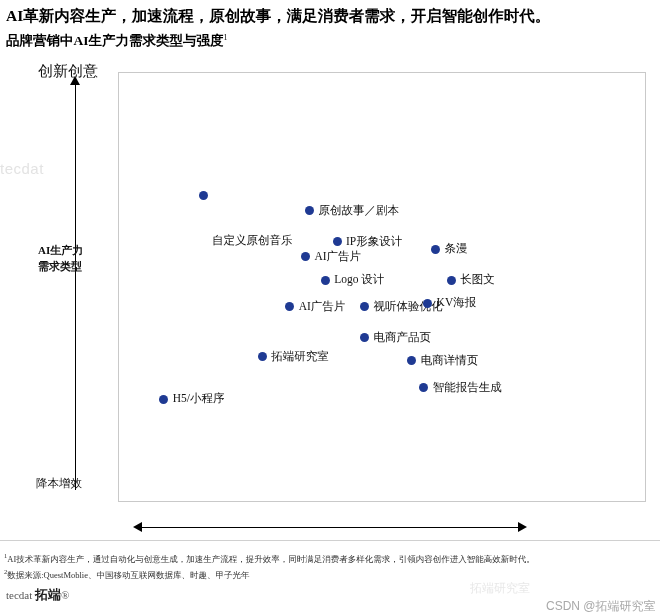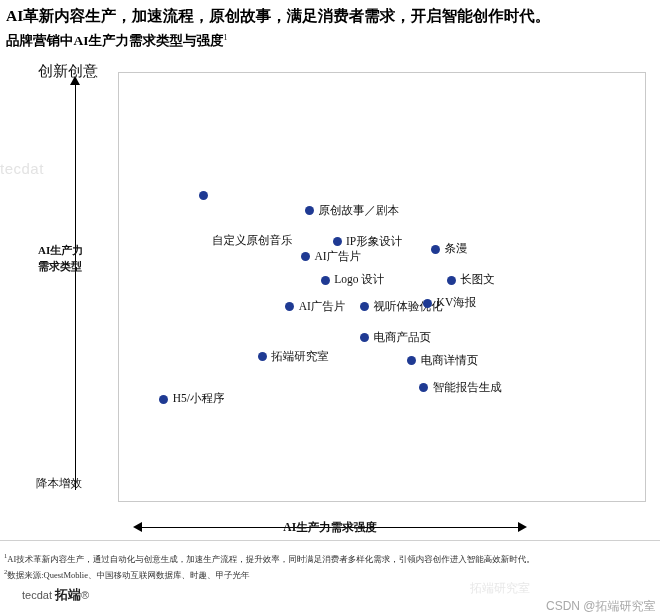--- a/index.html
+++ b/index.html
@@ -187,22 +187,21 @@
     color: #e3e3e3;
     font-family: "Liberation Sans", sans-serif;
     letter-spacing: 0.5px;
   }
   .brand-bottom {
     position: absolute;
     left: 6px;
     top: 586px;
     font-size: 11px;
     color: #555555;
-    font-family: Liberation Sans, sans-serif;
-    margin-left: 16px;
+    font-family: Liberation Serif, serif;
   }
   .brand-bottom b {
     font-size: 13px;
     color: #222222;
   }
   .brand-faint {
     position: absolute;
     left: 470px;
     top: 580px;
     font-size: 12px;
@@ -236,21 +235,20 @@
   <div class="label-top-axis">创新创意</div>
   <div class="label-bottom-axis">降本增效</div>
   <div class="v-axis-title">
     <div>AI生产力</div>
     <div>需求类型</div>
   </div>
 
   <div class="h-axis"></div>
   <div class="h-arrow-left"></div>
   <div class="h-arrow-right"></div>
-  <div class="h-axis-title">AI生产力需求强度</div>
 
   <div id="points-layer">
       <div class="dot" style="left: 198.54px; top: 191.02px; background: rgb(31, 58, 147);"></div>
       <div class="dot-label" style="left: 212.04px; top: 187.52px; margin-top: 45px;">自定义原创音乐</div>
       <div class="dot" style="left: 304.92px; top: 206.38px; background: rgb(31, 58, 147);"></div>
       <div class="dot-label" style="left: 318.42px; top: 202.88px;">原创故事／剧本</div>
       <div class="dot" style="left: 332.5px; top: 237.1px; background: rgb(31, 58, 147);"></div>
       <div class="dot-label" style="left: 346px; top: 233.6px;">IP形象设计</div>
       <div class="dot" style="left: 300.98px; top: 252.46px; background: rgb(31, 58, 147);"></div>
       <div class="dot-label" style="left: 314.48px; top: 248.96px;">AI广告片</div>

